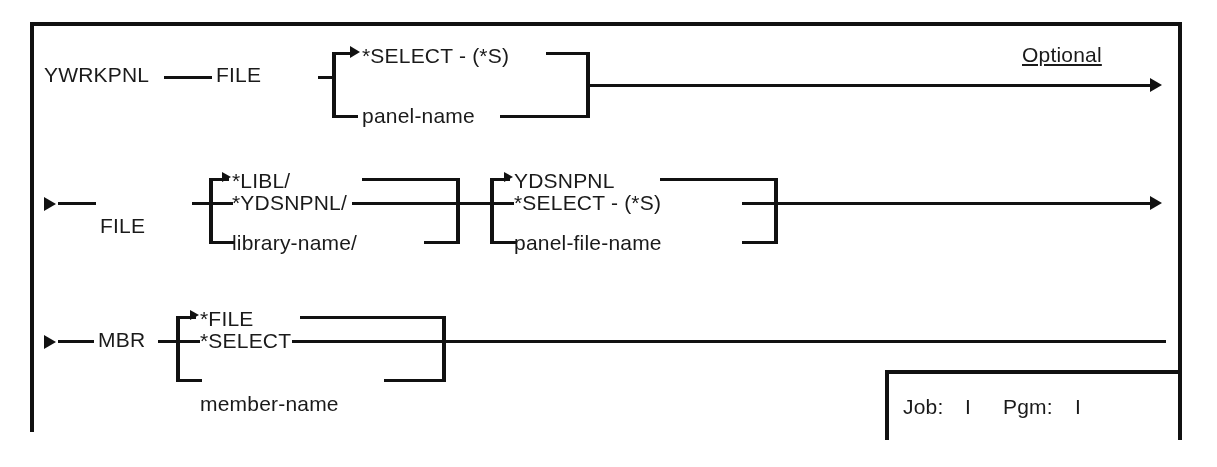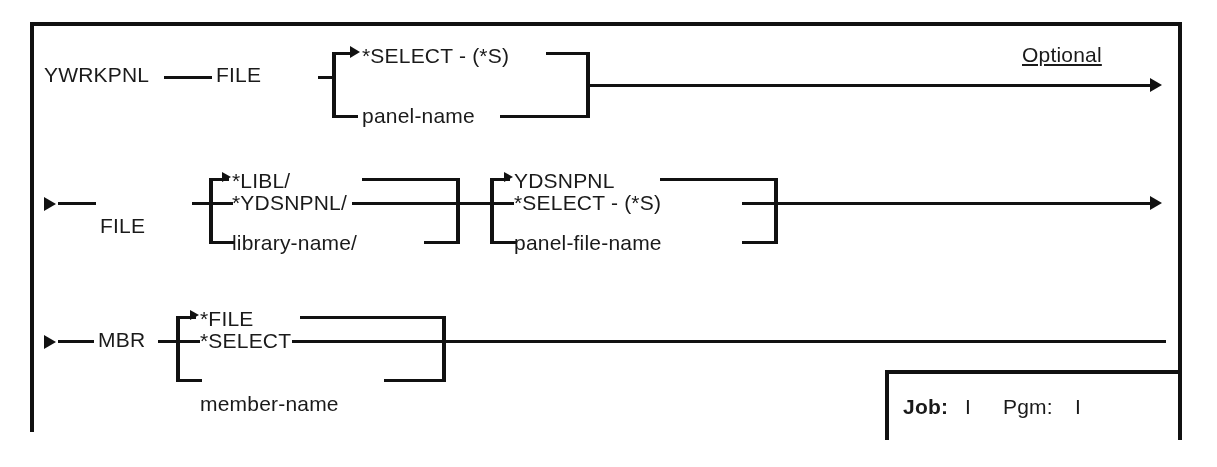--- a/index.html
+++ b/index.html
@@ -134,19 +134,19 @@
 
     <div class="hline" style="left:300px;top:316px;width:146px;"></div>
     <div class="hline" style="left:292px;top:340px;width:154px;"></div>
     <div class="hline" style="left:384px;top:379px;width:62px;"></div>
     <div class="vline" style="left:442px;top:316px;height:66px;"></div>
 
     <div class="hline" style="left:442px;top:340px;width:724px;"></div>
   </div>
 
   <div class="jobbox">
-    <span class="txt" style="left:14px;top:22px;font-weight:bold;">Job:</span>
+    <span class="txt" style="left:14px;top:22px;">Job:</span>
     <span class="txt" style="left:76px;top:22px;">I</span>
     <span class="txt" style="left:114px;top:22px;">Pgm:</span>
     <span class="txt" style="left:186px;top:22px;">I</span>
   </div>
 
 </div>
 
 </body></html>

